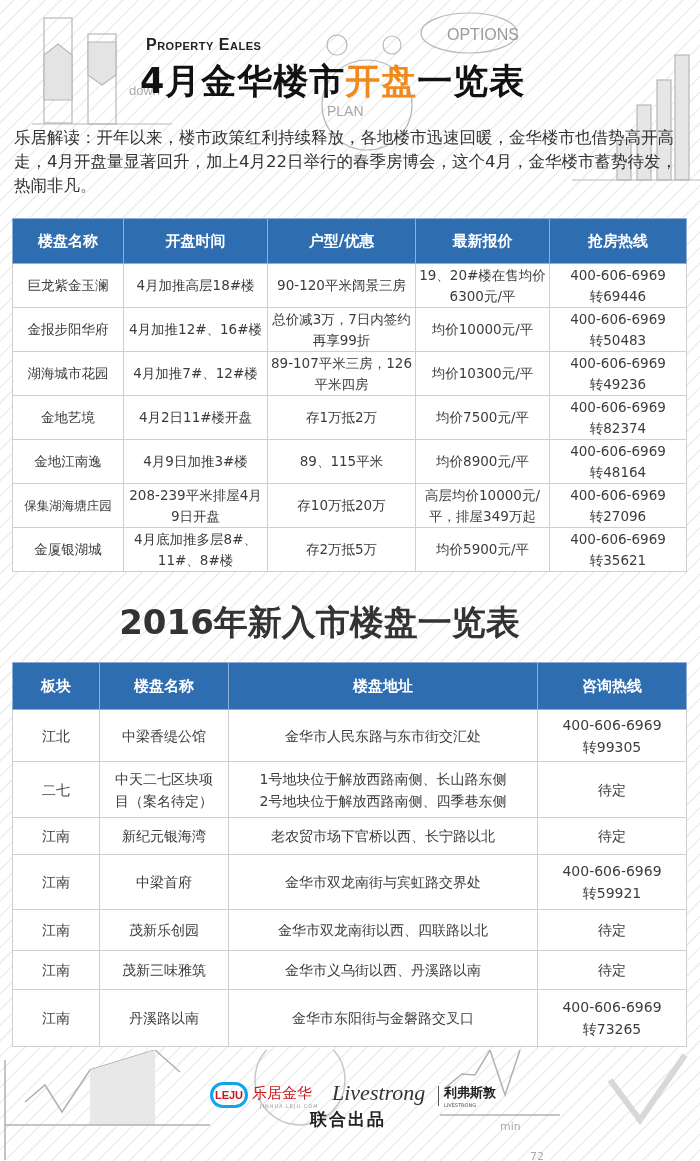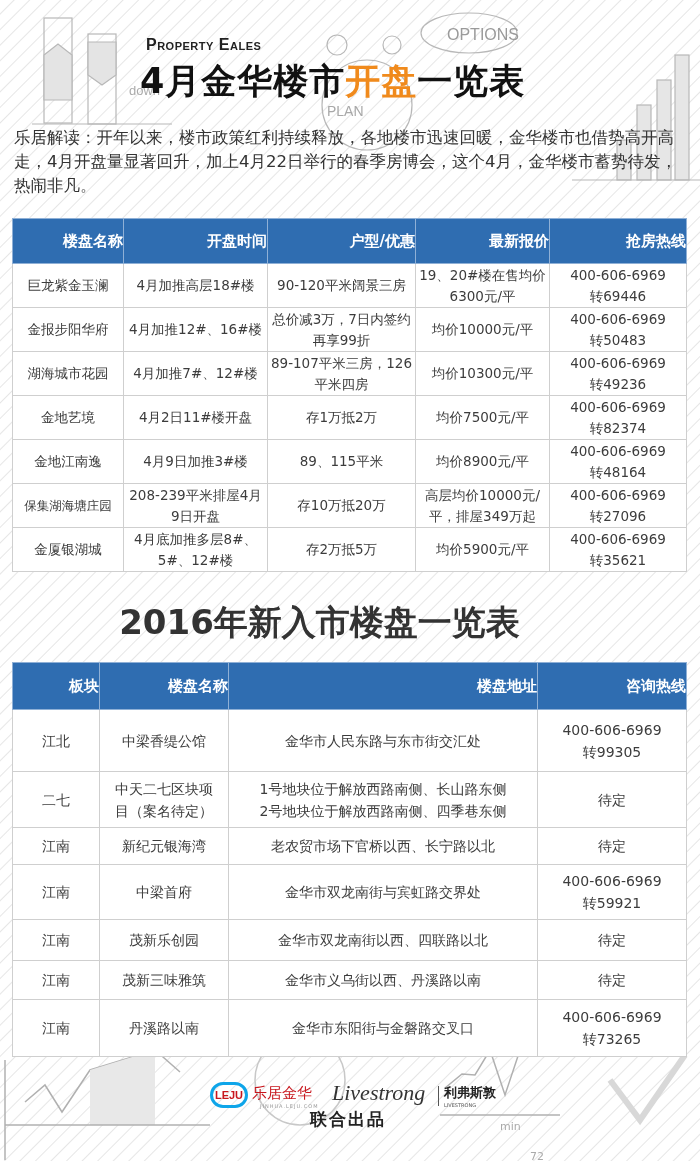--- a/index.html
+++ b/index.html
@@ -30,21 +30,21 @@
     position: absolute; left: 14px; top: 126px; width: 676px;
     font-size: 16.5px; line-height: 24px; color: #333;
   }
 
   table.grid {
     position: absolute; border-collapse: collapse; background: #fff;
     table-layout: fixed;
   }
   table.grid th {
     background: #2f6db1; color: #ffffff; font-weight: bold; font-size: 15px;
-    border: 1px solid #8fb0d6; text-align: right; padding: 0;
+    border: 1px solid #8fb0d6; text-align: center; padding: 0;
   }
   table.grid td {
     border: 1px solid #cfcfcf; text-align: center; font-size: 13.5px;
     color: #3c3c3c; line-height: 21px; padding: 0 2px;
   }
 
   #t1 { left: 12px; top: 218px; width: 674px; }
   #t1 th { height: 44px; }
   #t1 td { height: 43px; }
 
@@ -197,21 +197,21 @@
       <td>208-239平米排屋4月9日开盘</td>
       <td>存10万抵20万</td>
       <td>高层均价10000元/平，排屋349万起</td>
       <td>
           <div>400-606-6969</div>
           <div>转27096</div>
         </td>
     </tr>
     <tr>
       <td>金厦银湖城</td>
-      <td>4月底加推多层8#、5#、12#楼</td>
+      <td>4月底加推多层8#、11#、8#楼</td>
       <td>存2万抵5万</td>
       <td>均价5900元/平</td>
       <td>
           <div>400-606-6969</div>
           <div>转35621</div>
         </td>
     </tr>
   </tbody>
 </table>
 
@@ -226,21 +226,21 @@
     </colgroup>
   <thead>
     <tr>
       <th>板块</th>
       <th>楼盘名称</th>
       <th>楼盘地址</th>
       <th>咨询热线</th>
     </tr>
   </thead>
   <tbody>
-    <tr style="height:62px">
+    <tr style="height:52px">
       <td>江北</td>
       <td>中梁香缇公馆</td>
       <td>
           <div>金华市人民东路与东市街交汇处</div>
         </td>
       <td>
           <div>400-606-6969</div>
           <div>转99305</div>
         </td>
     </tr>

